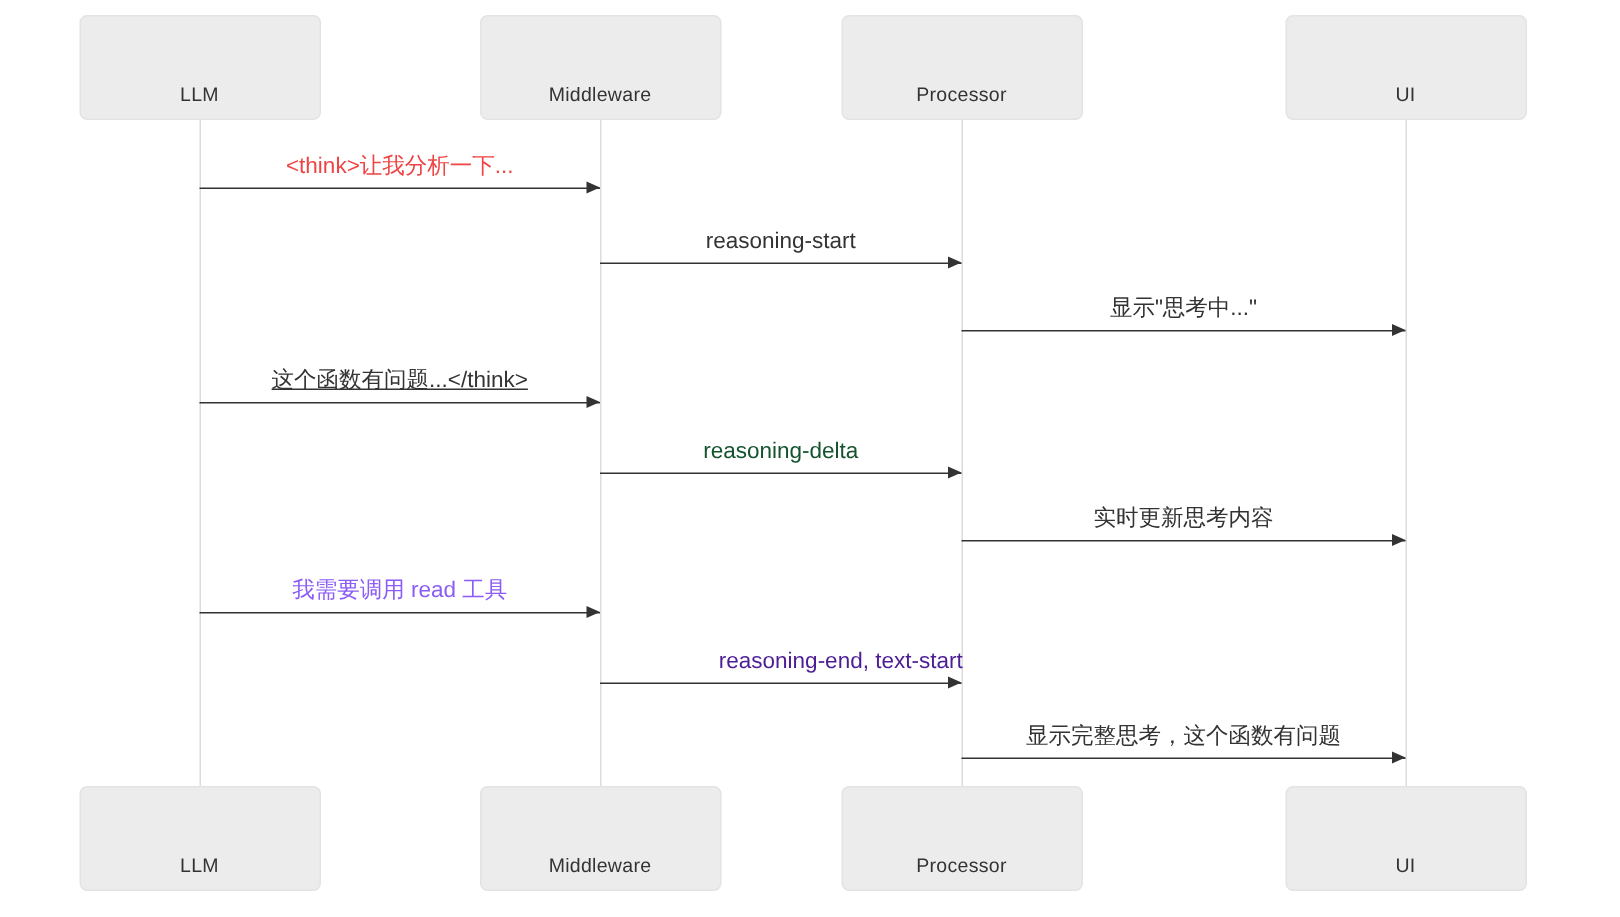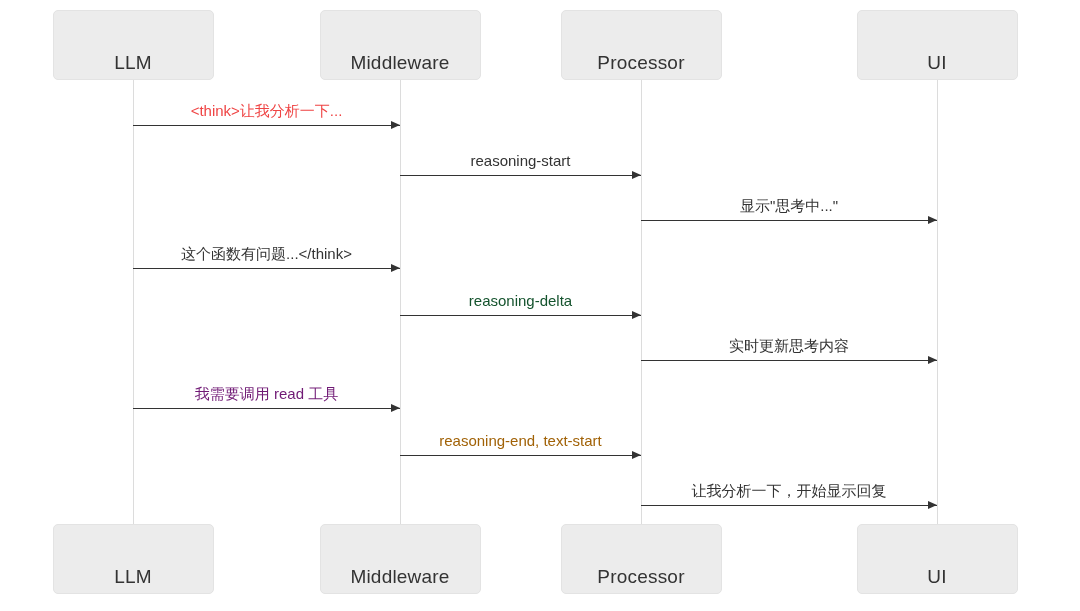--- a/index.html
+++ b/index.html
@@ -24,21 +24,21 @@
     height: 70px;
     box-sizing: border-box;
     background: #ececec;
     border: 1px solid #e3e3e3;
     border-radius: 5px;
     display: flex;
     align-items: center;
     justify-content: center;
   }
   .actor-label {
-    font-size: 19px;
+    font-size: 13px;
     color: #333333;
     line-height: 1;
     letter-spacing: 0.2px;
     white-space: nowrap;
     margin-top: 34px;
   }
   
   .lifeline {
     position: absolute;
     width: 1px;
@@ -112,46 +112,46 @@
         <div class="msg-label" style="color: rgb(51, 51, 51);">reasoning-start</div>
       </div>
       <div class="message" style="left: 641px; top: 220px; width: 296px;">
         <div class="msg-line" style="width: 296px; background: rgb(51, 51, 51);"></div>
         <div class="msg-arrowhead" style="left: 287px; border-left-color: rgb(51, 51, 51);"></div>
         <div class="msg-label" style="color: rgb(51, 51, 51);">显示"思考中..."</div>
       </div>
       <div class="message" style="left: 133px; top: 268px; width: 267px;">
         <div class="msg-line" style="width: 267px; background: rgb(51, 51, 51);"></div>
         <div class="msg-arrowhead" style="left: 258px; border-left-color: rgb(51, 51, 51);"></div>
-        <div class="msg-label" style="color: rgb(51, 51, 51);">这个函数有问题...&lt;/think&gt;</div>
+        <div class="msg-label" style="color: rgb(51, 51, 51); text-decoration: underline;">这个函数有问题...&lt;/think&gt;</div>
       </div>
       <div class="message" style="left: 400px; top: 315px; width: 241px;">
         <div class="msg-line" style="width: 241px; background: rgb(51, 51, 51);"></div>
         <div class="msg-arrowhead" style="left: 232px; border-left-color: rgb(51, 51, 51);"></div>
         <div class="msg-label" style="color: #14532d;">reasoning-delta</div>
       </div>
       <div class="message" style="left: 641px; top: 360px; width: 296px;">
         <div class="msg-line" style="width: 296px; background: rgb(51, 51, 51);"></div>
         <div class="msg-arrowhead" style="left: 287px; border-left-color: rgb(51, 51, 51);"></div>
         <div class="msg-label" style="color: rgb(51, 51, 51);">实时更新思考内容</div>
       </div>
       <div class="message" style="left: 133px; top: 408px; width: 267px;">
         <div class="msg-line" style="width: 267px; background: rgb(51, 51, 51);"></div>
         <div class="msg-arrowhead" style="left: 258px; border-left-color: rgb(51, 51, 51);"></div>
-        <div class="msg-label" style="color: #701a75;">我需要调用 read 工具</div>
+        <div class="msg-label" style="color: #8b5cf6;">我需要调用 read 工具</div>
       </div>
       <div class="message" style="left: 400px; top: 455px; width: 241px;">
         <div class="msg-line" style="width: 241px; background: rgb(51, 51, 51);"></div>
         <div class="msg-arrowhead" style="left: 232px; border-left-color: rgb(51, 51, 51);"></div>
-        <div class="msg-label" style="color: #a16207;">reasoning-end, text-start</div>
+        <div class="msg-label" style="color: #4c1d95; padding-left: 40px;">reasoning-end, text-start</div>
       </div>
       <div class="message" style="left: 641px; top: 505px; width: 296px;">
         <div class="msg-line" style="width: 296px; background: rgb(51, 51, 51);"></div>
         <div class="msg-arrowhead" style="left: 287px; border-left-color: rgb(51, 51, 51);"></div>
-        <div class="msg-label" style="color: rgb(51, 51, 51);">让我分析一下，开始显示回复</div>
+        <div class="msg-label" style="color: rgb(51, 51, 51);">显示完整思考，这个函数有问题</div>
       </div>
     </div>
   <div id="actors-bottom-layer">
       <div class="actor-box" style="left: 52.5px; top: 524px; width: 161px; height: 70px; background: rgb(236, 236, 236); border-color: rgb(227, 227, 227);">
         <span class="actor-label" style="color: rgb(51, 51, 51);">LLM</span>
       </div>
       <div class="actor-box" style="left: 319.5px; top: 524px; width: 161px; height: 70px; background: rgb(236, 236, 236); border-color: rgb(227, 227, 227);">
         <span class="actor-label" style="color: rgb(51, 51, 51);">Middleware</span>
       </div>
       <div class="actor-box" style="left: 560.5px; top: 524px; width: 161px; height: 70px; background: rgb(236, 236, 236); border-color: rgb(227, 227, 227);">

